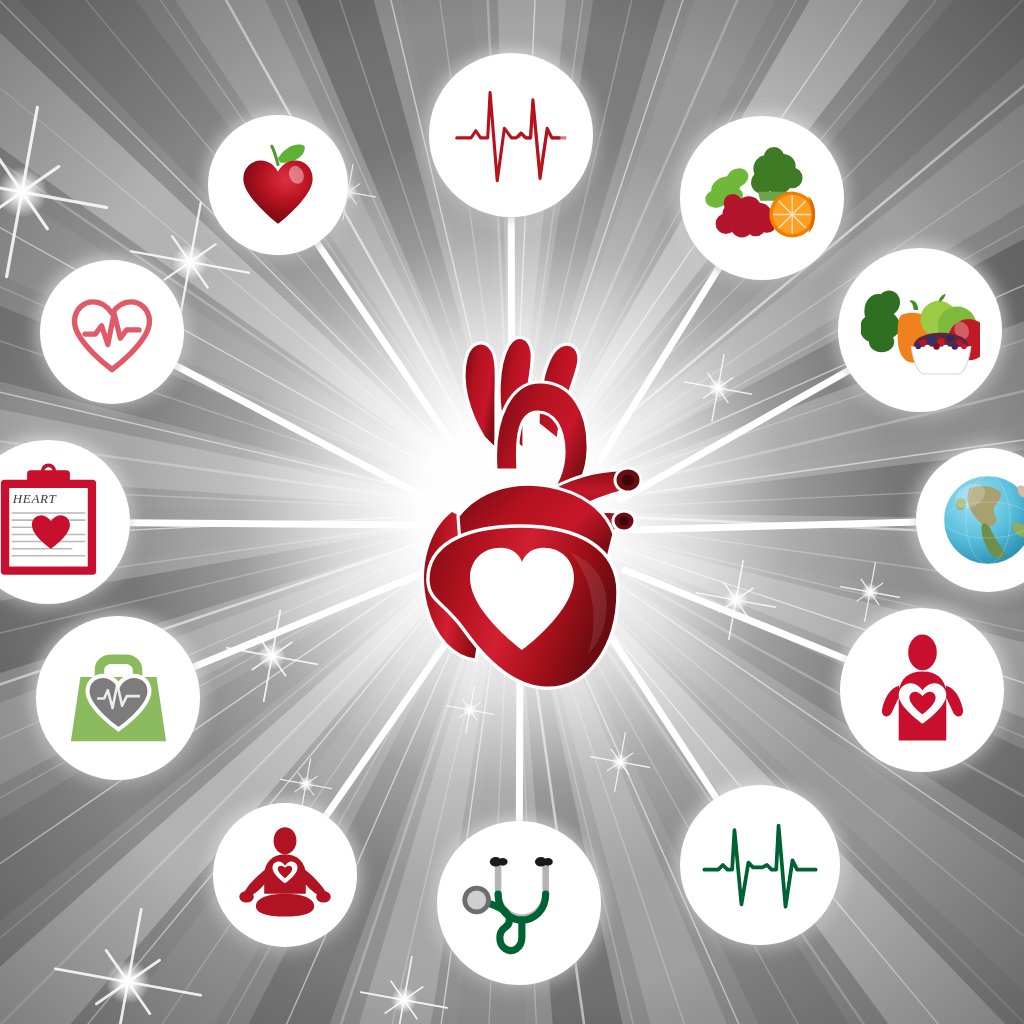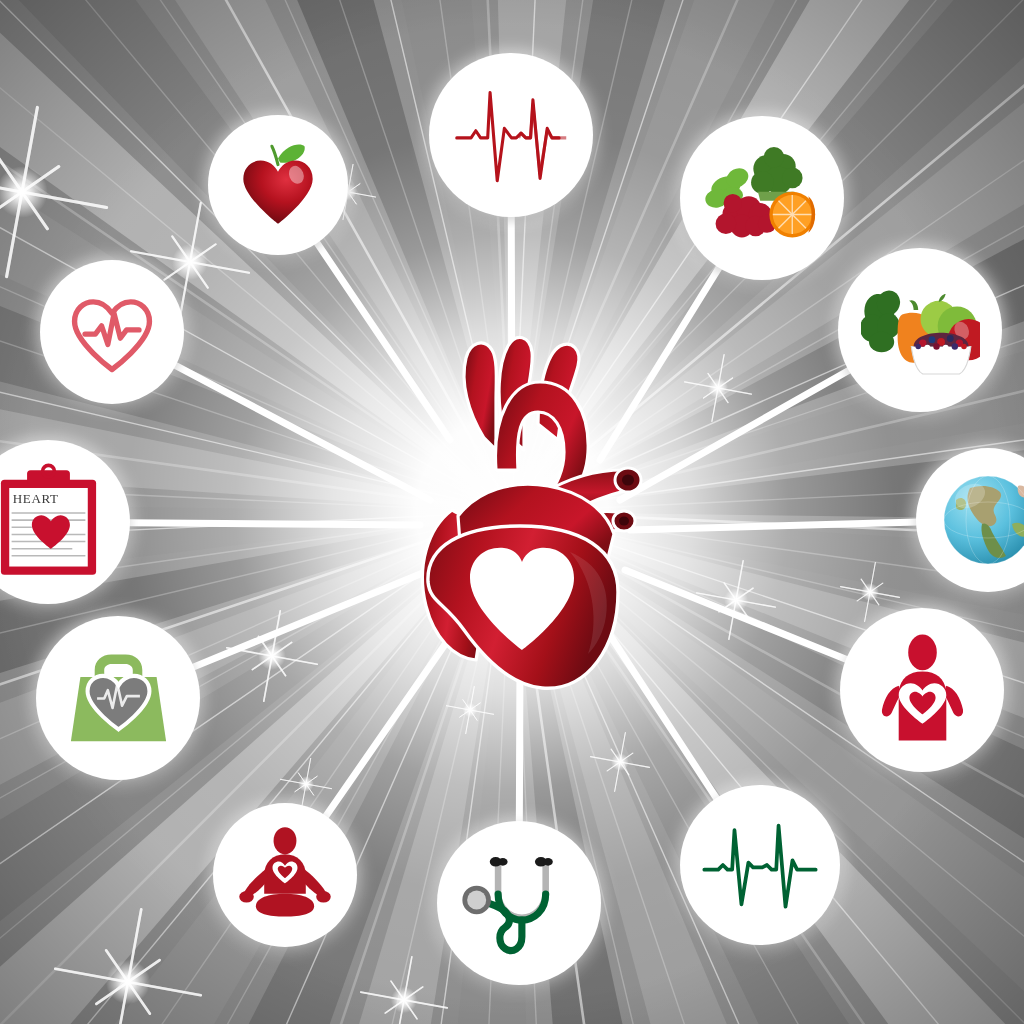--- a/index.html
+++ b/index.html
@@ -8,20 +8,21 @@
     padding: 0;
     background: #2b2b2b;
     font-family: "Liberation Sans", sans-serif;
   }
   #stage {
     position: relative;
     width: 1024px;
     height: 1024px;
     overflow: hidden;
     background: #3b82f6;
+    font-style: italic;
   }
   #bg-svg, #connector-svg, #center-svg {
     position: absolute;
     left: 0; top: 0;
     width: 1024px;
     height: 1024px;
   }
   .node {
     position: absolute;
     border-radius: 50%;

